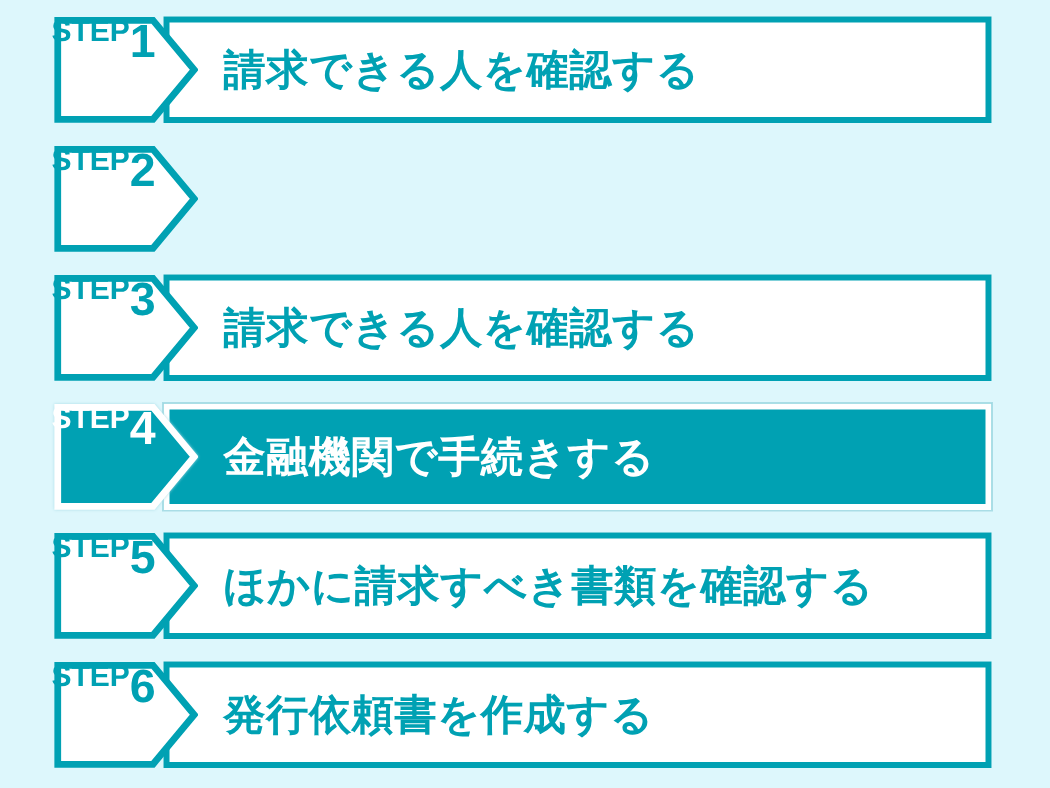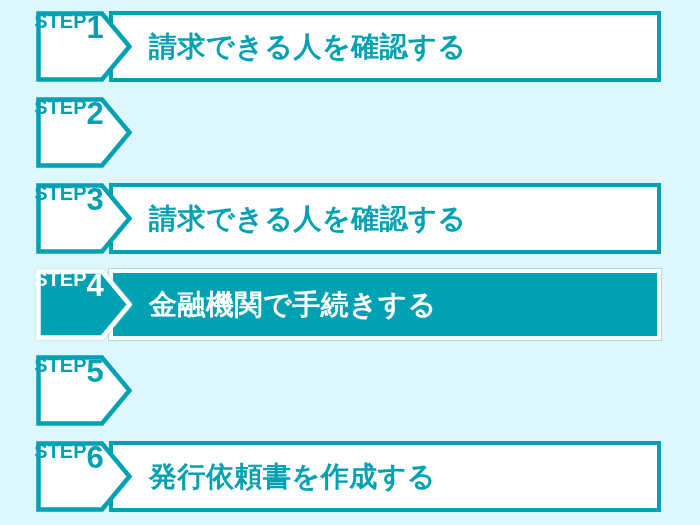--- a/index.html
+++ b/index.html
@@ -165,20 +165,23 @@
       <svg viewBox="0 0 96 71" aria-hidden="true">
         <polygon points="2.5,2.5 66,2.5 93.5,35.5 66,68.5 2.5,68.5"></polygon>
       </svg>
       <div class="badge-text">
         <span class="step-word">STEP</span>
         <span class="step-number">4</span>
       </div>
     </div>
   </div>
     <div class="step-row" style="top: 355px;">
+    <div class="label-box">
+      <span class="label-text">ほかに請求すべき書類を確認する</span>
+    </div>
     <div class="badge">
       <svg viewBox="0 0 96 71" aria-hidden="true">
         <polygon points="2.5,2.5 66,2.5 93.5,35.5 66,68.5 2.5,68.5"></polygon>
       </svg>
       <div class="badge-text">
         <span class="step-word">STEP</span>
         <span class="step-number">5</span>
       </div>
     </div>
   </div>

